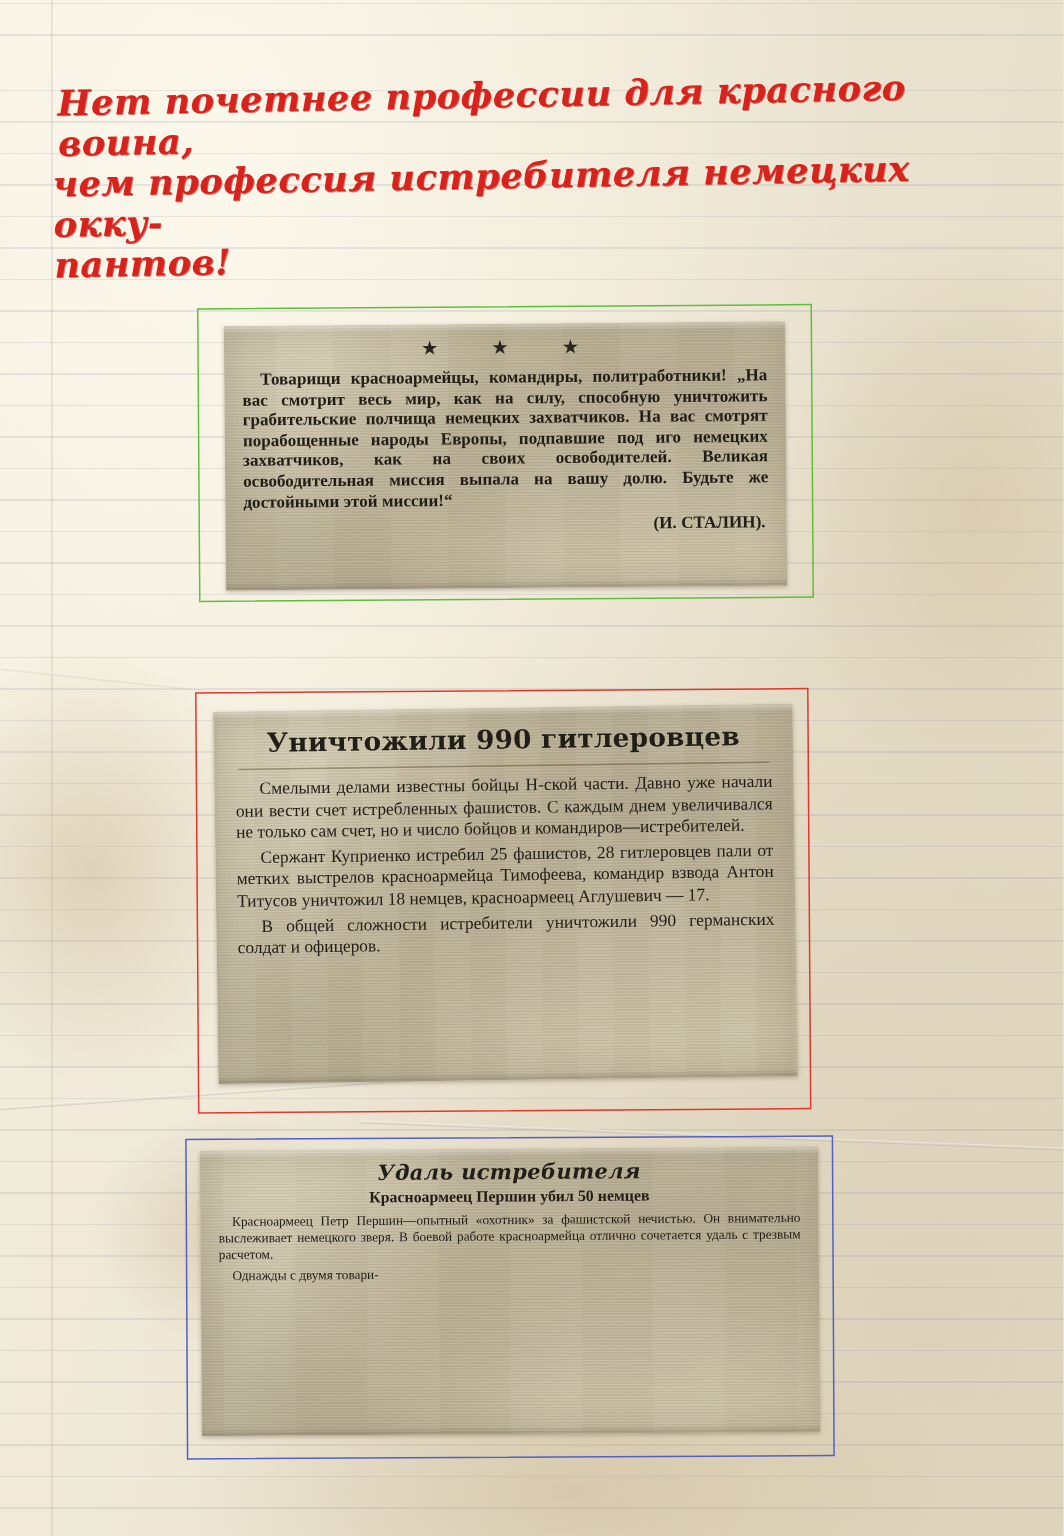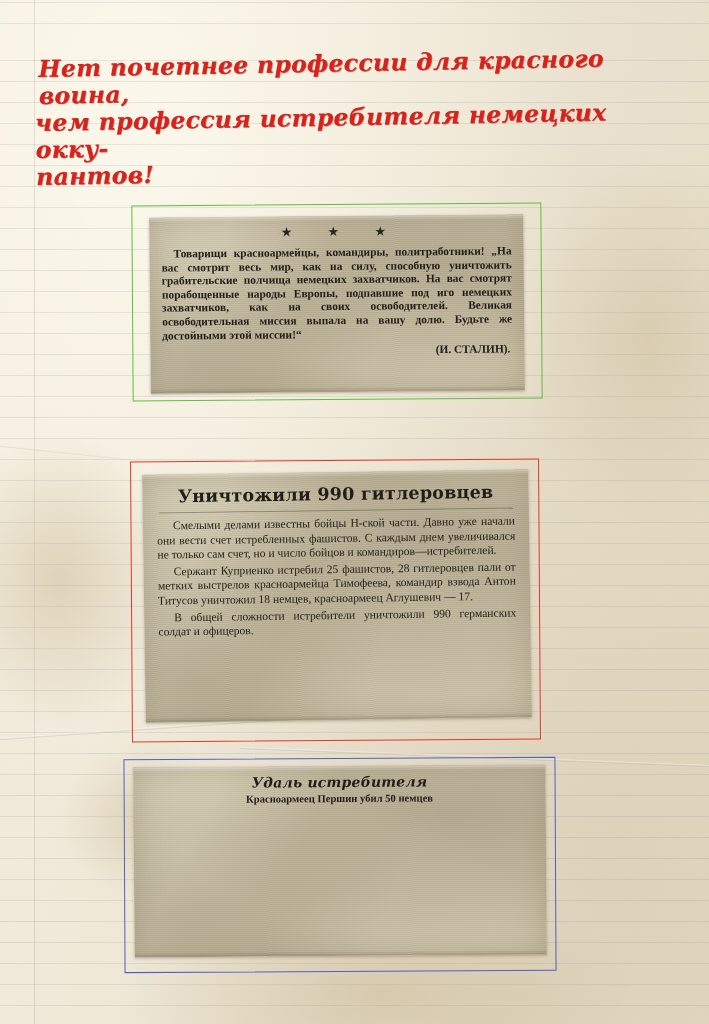--- a/index.html
+++ b/index.html
@@ -277,17 +277,21 @@
   <div class="frame blue" style="left:124px; top:758px; width:432px; height:214px; transform:rotate(-0.3deg);"></div>
 
   <div class="clip" id="clip3">
     <div class="grain"></div>
     <div class="torn-top"></div>
     <div class="torn-bottom"></div>
     <div class="body">
       <div class="title">Удаль истребителя</div>
       <div class="sub">Красноармеец Першин убил 50 немцев</div>
       <div class="cols">
+        <div class="col">
+          <p>Красноармеец Петр Першин—опытный «охотник» за фашистской нечистью. Он внимательно высле­живает немец­кого зверя. В боевой работе красноармейца отлично соче­тается удаль с трезвым рас­четом.</p>
+          <p>Однажды с двумя товари-</p>
+        </div>
       </div>
     </div>
   </div>
 
 </div>
 
 </body></html>

